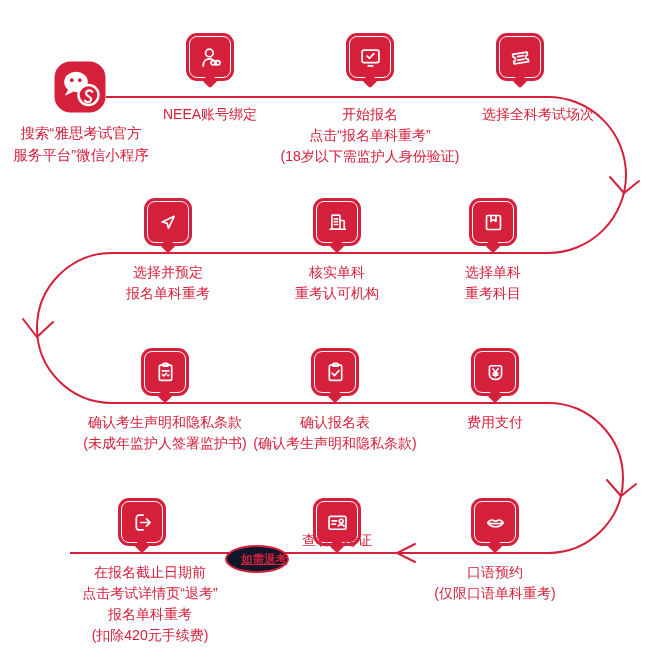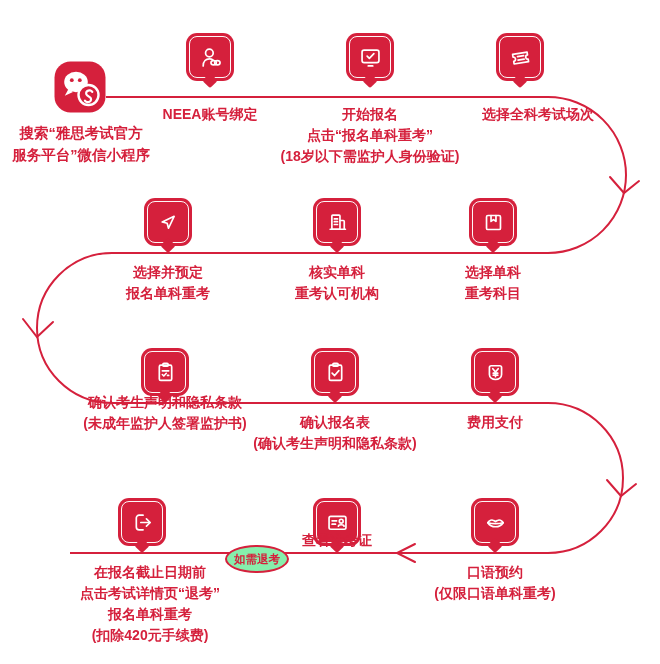--- a/index.html
+++ b/index.html
@@ -12,28 +12,28 @@
   
   #flow-svg{position:absolute;left:0;top:0;z-index:1;}
   
   .marker{position:absolute;width:48px;height:48px;background:var(--red);border-radius:11px;z-index:2;}
   .marker::before{content:"";position:absolute;inset:3px;border:1.7px solid rgba(255,255,255,.96);border-radius:8px;}
   .marker::after{content:"";position:absolute;left:50%;bottom:-5px;width:11px;height:11px;background:var(--red);
     border-radius:2px;transform:translateX(-50%) rotate(45deg);}
   .marker svg{position:absolute;inset:0;margin:auto;z-index:3;}
   .glyph{stroke:#fff;stroke-width:1.5;fill:none;stroke-linecap:round;stroke-linejoin:round;}
   
-  .lbl{position:absolute;color:var(--red);font-weight:700;font-size:14px;line-height:21px;
+  .lbl{position:absolute;color:var(--red);font-weight:400;font-size:14px;line-height:21px;
     text-align:center;z-index:2;letter-spacing:0;}
   
   #wechat{position:absolute;left:54px;top:61px;width:52px;height:52px;z-index:2;}
   
-  .badge{position:absolute;left:225px;top:545px;width:60px;height:24px;background:#86efac;
+  .badge{position:absolute;left:225px;top:545px;width:60px;height:24px;background:#0f172a;
     border:2px solid var(--red);border-radius:50%;color:var(--red);font-weight:700;
-    font-size:11.5px;line-height:24px;text-align:center;z-index:4;}
+    font-size:11.5px;line-height:24px;text-align:right;z-index:4;text-decoration:underline;}
 </style>
 </head>
 <body>
 
 <div id="canvas">
 
   <svg id="flow-svg" width="660" height="664" viewBox="0 0 660 664">
     <path d="M106 97 L548 97 A78 78 0 0 1 548 253 L112 253 A75 75 0 0 0 112 403 L548 403 A75 75 0 0 1 548 553 L70 553" fill="none" stroke="#d5203c" stroke-width="2"></path>
     <path d="M610 177 L624 193 L639 181" fill="none" stroke="#d5203c" stroke-width="2" stroke-linecap="round"></path>
     <path d="M23 319 L37 337 L53 322" fill="none" stroke="#d5203c" stroke-width="2" stroke-linecap="round"></path>
@@ -160,21 +160,21 @@
       <div>重考科目</div>
     </div>
   <div class="lbl" style="left:257px;top:262px;width:160px">
       <div>核实单科</div>
       <div>重考认可机构</div>
     </div>
   <div class="lbl" style="left:98px;top:262px;width:140px">
       <div>选择并预定</div>
       <div>报名单科重考</div>
     </div>
-  <div class="lbl" style="left:45px;top:392px;width:240px">
+  <div class="lbl" style="left:45px;top:412px;width:240px">
       <div>确认考生声明和隐私条款</div>
       <div>(未成年监护人签署监护书)</div>
     </div>
   <div class="lbl" style="left:215px;top:412px;width:240px">
       <div>确认报名表</div>
       <div>(确认考生声明和隐私条款)</div>
     </div>
   <div class="lbl" style="left:435px;top:412px;width:120px">
       <div>费用支付</div>
     </div>

